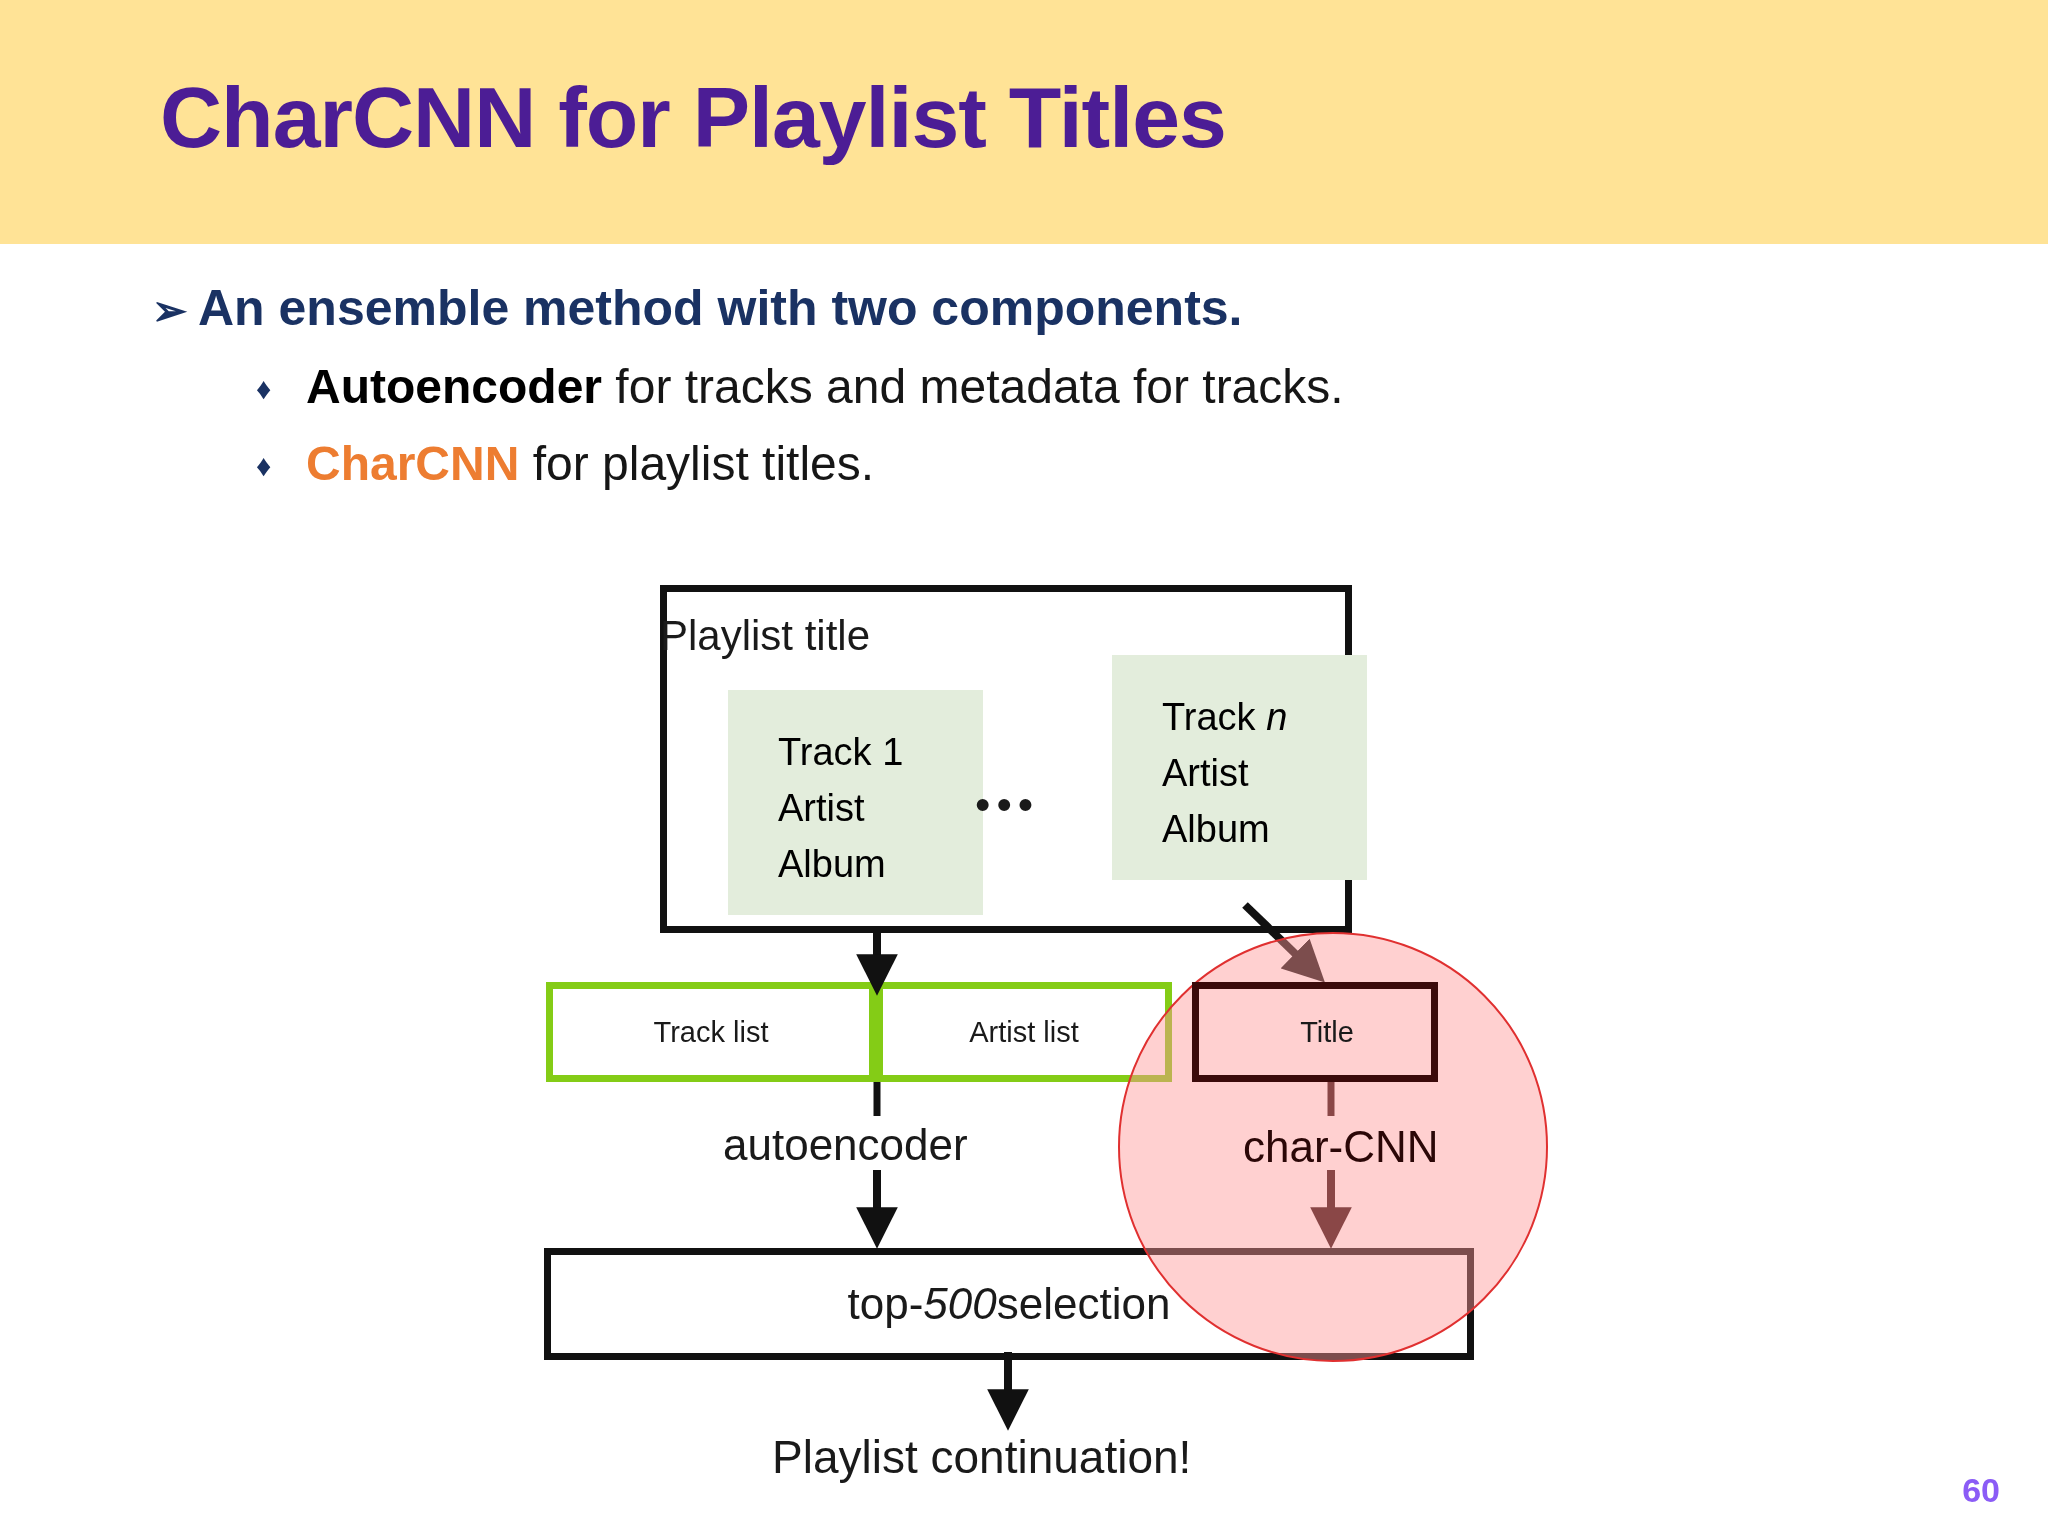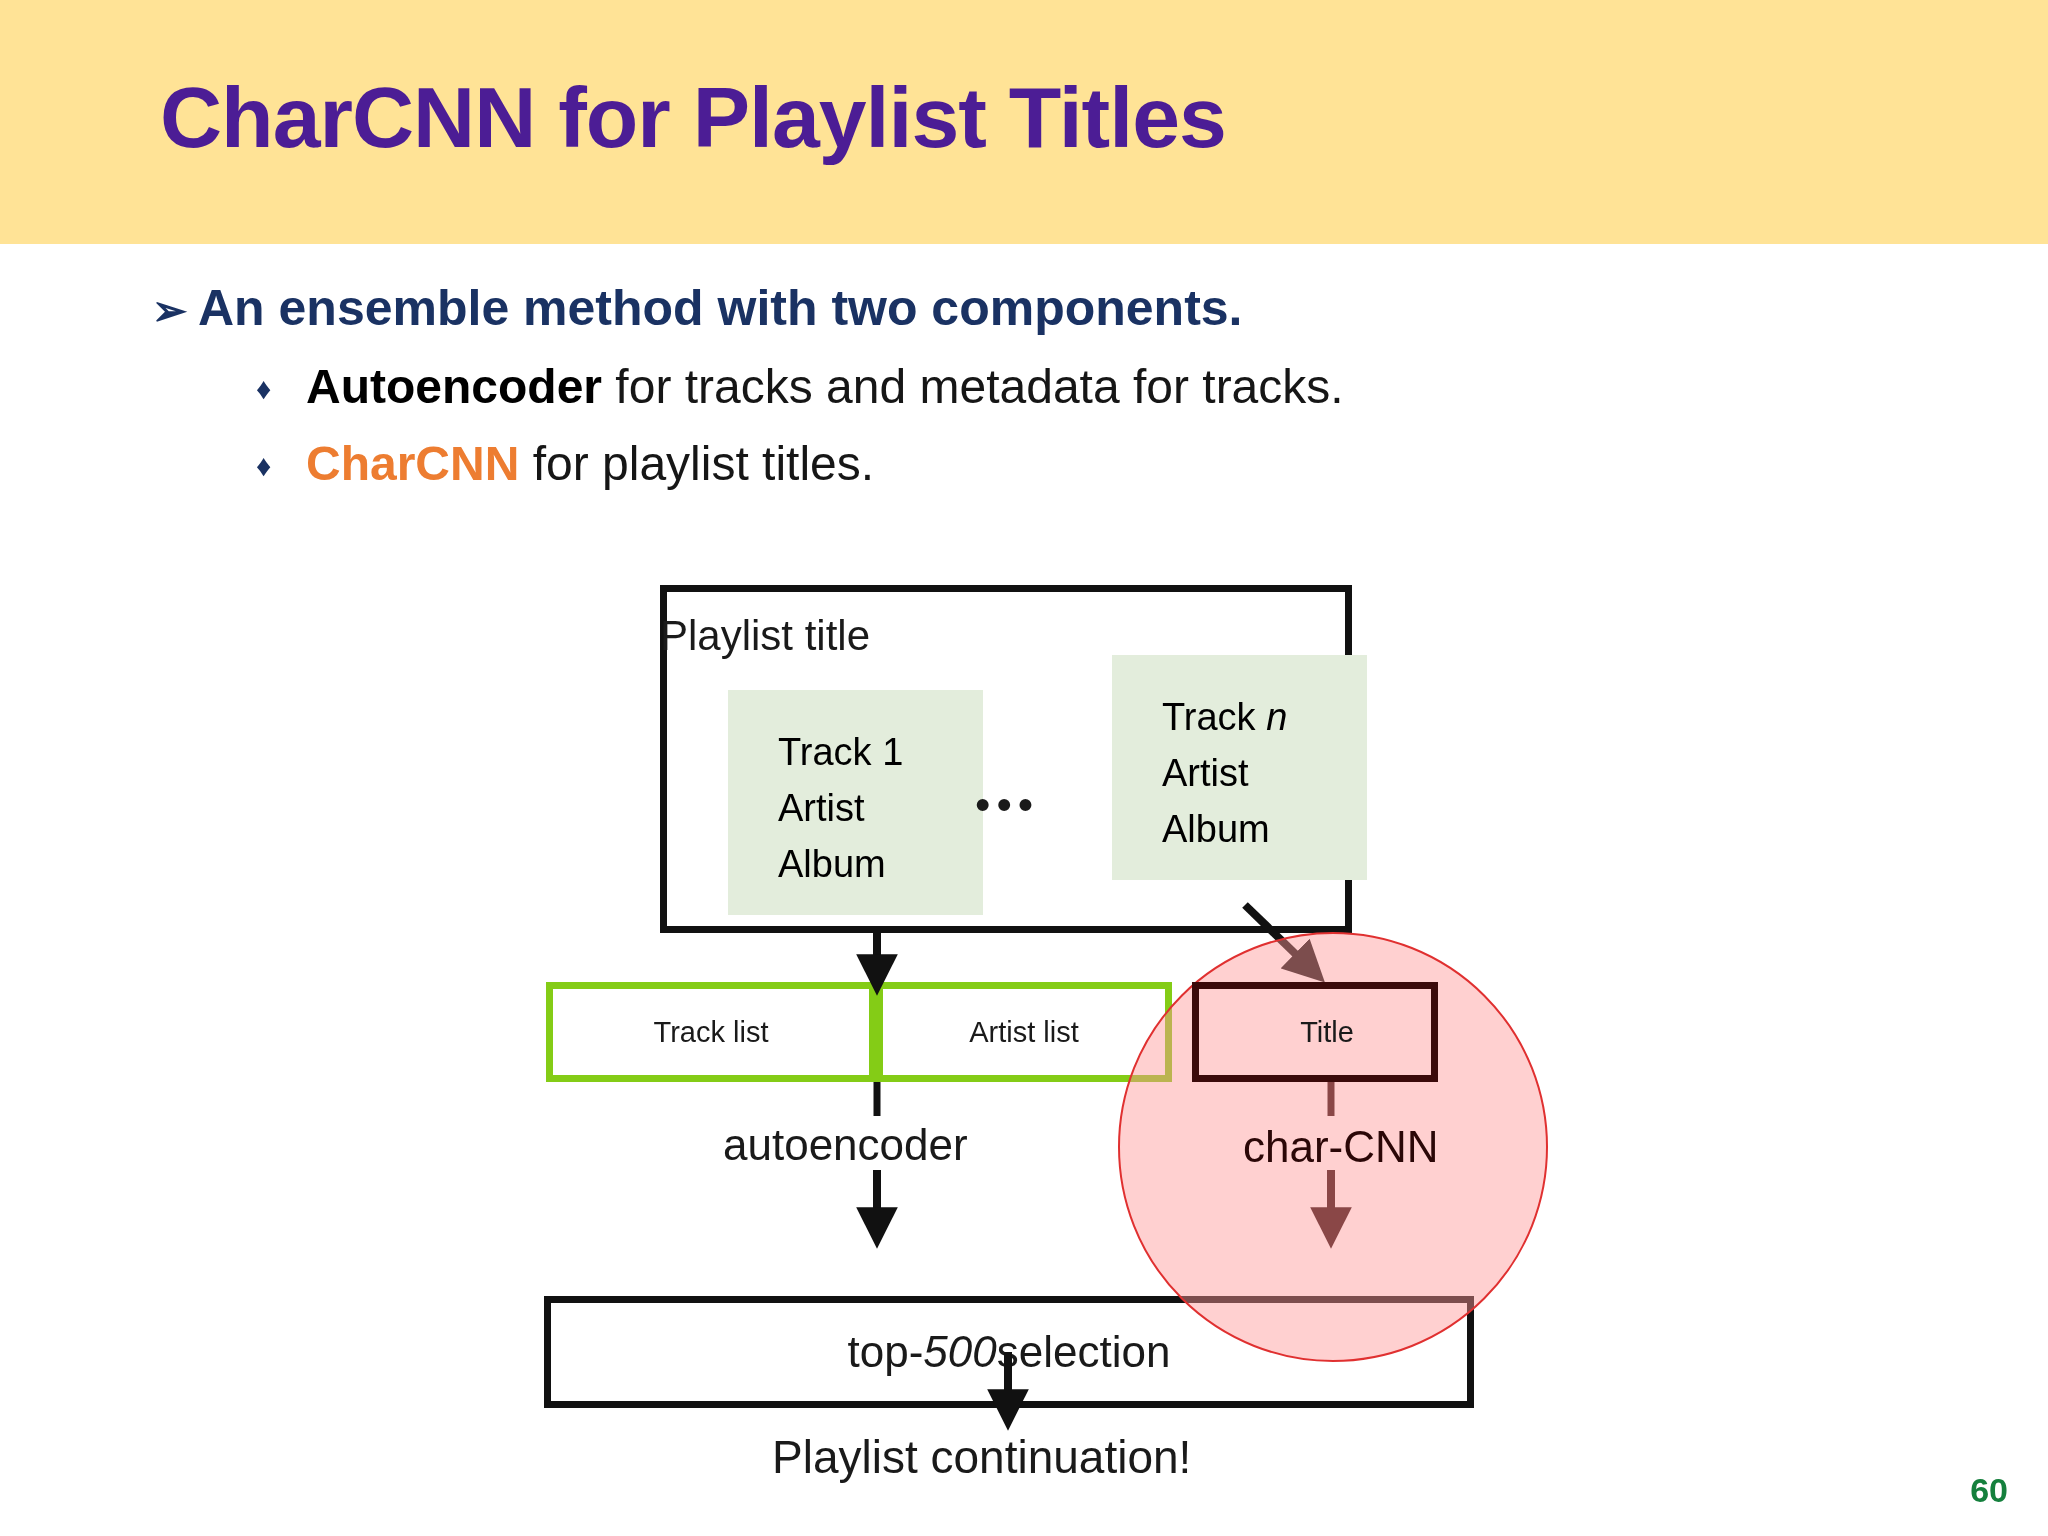--- a/index.html
+++ b/index.html
@@ -142,21 +142,21 @@
     left: 1192px; top: 982px; width: 246px;
     border-color: #3B0A0A;
     background: transparent;
     z-index: 6;
     padding-left: 24px;
   }
 
   
   #top500-box {
     position: absolute;
-    left: 544px; top: 1296px;
+    left: 544px; top: 1248px;
     width: 930px; height: 112px;
     border: 7px solid #111111;
     background: #ffffff;
     box-sizing: border-box;
     display: flex;
     align-items: center;
     justify-content: center;
     font-size: 44px;
     z-index: 2;
   }
@@ -198,24 +198,24 @@
     border-radius: 50%;
     background: rgba(255, 150, 150, 0.45);
     border: 2px solid #e03030;
     box-sizing: border-box;
     z-index: 5;
   }
 
   
   #page-number {
     position: absolute;
-    right: 40px; bottom: 26px;
+    right: 48px; bottom: 26px;
     font-size: 34px;
     font-weight: bold;
-    color: #15803d;
+    color: #8b5cf6;
   }
 </style>
 </head>
 <body>
 
 <div id="header-band"></div>
 <div id="slide-title">CharCNN for Playlist Titles</div>
 
 <div id="bullet-list">
 

